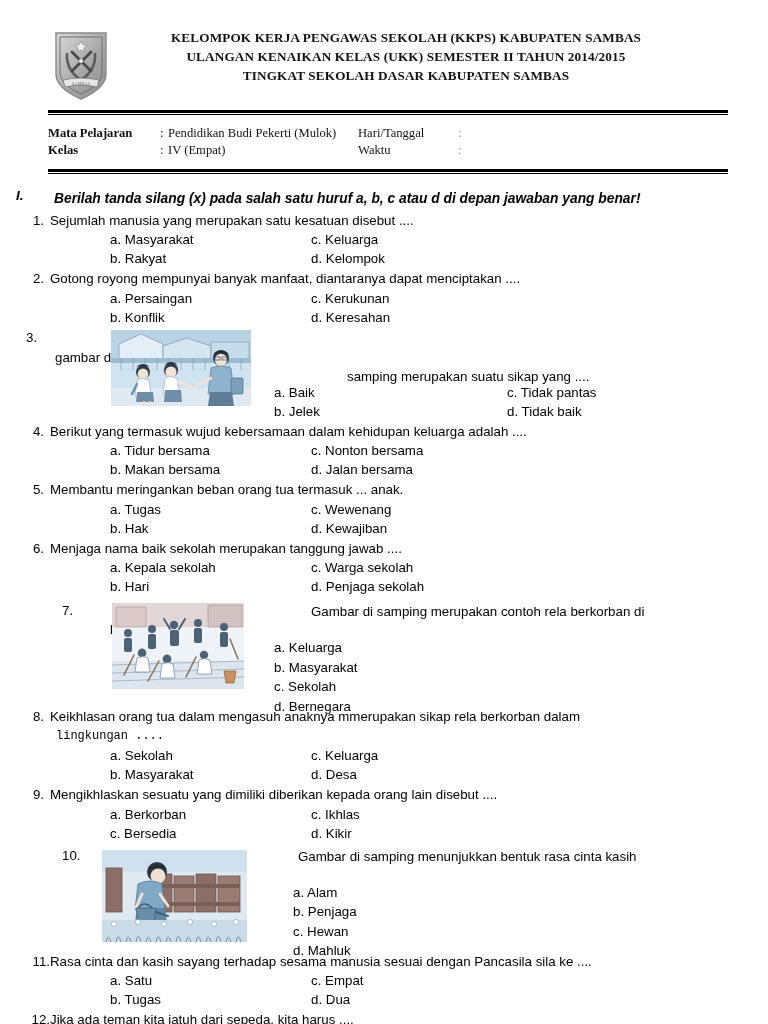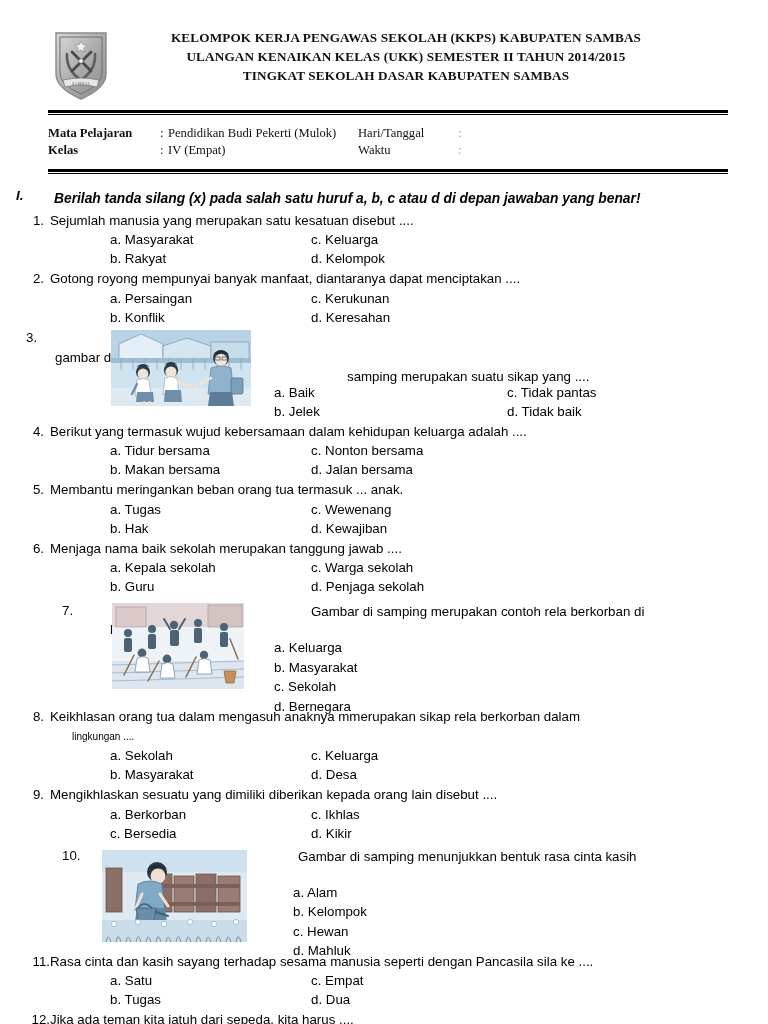--- a/index.html
+++ b/index.html
@@ -149,23 +149,24 @@
     line-height: 19.5px;
   }
   .q-num.tight { padding-right: 0; }
   .q-text {
     flex: 1;
     font-size: 13.3px;
     line-height: 19.5px;
     padding-right: 20px;
   }
   .q-text-cont {
-    margin-left: 62px;
-    font-size: 10px;
+    margin-left: 46px;
+    font-size: 12px;
     line-height: 19.5px;
+    font-family: Liberation Mono, monospace;
   }
 
   .opts {
     margin-left: 46px;
     margin-top: 0;
   }
   .opt-row {
     display: flex;
     line-height: 19px;
     font-size: 13.3px;
@@ -427,21 +428,21 @@
       <div class="q-line">
         <div class="q-num">6.</div>
         <div class="q-text">Menjaga nama baik sekolah merupakan tanggung jawab ....</div>
       </div>
       <div class="opts">
         <div class="opt-row">
           <div class="opt-a">a.  Kepala sekolah</div>
           <div class="opt-b">c. Warga sekolah</div>
         </div>
         <div class="opt-row">
-          <div class="opt-a">b.  Guru</div>
+          <div class="opt-a">b.  Hari</div>
           <div class="opt-b">d. Penjaga sekolah</div>
         </div>
       </div>
     </div>
 
     <div class="q7-wrap">
       <div class="q7-num">7.</div>
       <div class="q7-ling">lingkungan....</div>
 
       <svg class="q7-img img-frame" viewBox="0 0 132 86">
@@ -595,30 +596,30 @@
           <circle cx="62" cy="74" r="2.6"></circle>
             <circle cx="88" cy="72" r="2.6"></circle>
           <circle cx="112" cy="74" r="2.6"></circle>
             <circle cx="134" cy="72" r="2.6"></circle>
         </g>
       </svg>
 
       <div class="q10-t1">Gambar di samping menunjukkan bentuk rasa cinta kasih</div>
       <div class="q10-opts">
         <div>a.  Alam</div>
-        <div>b.  Kelompok</div>
+        <div>b.  Penjaga</div>
         <div>c.  Hewan</div>
         <div>d.  Mahluk</div>
       </div>
     </div>
 
     <div class="q">
       <div class="q-line">
         <div class="q-num tight">11.</div>
-        <div class="q-text">Rasa cinta dan kasih sayang terhadap sesama manusia seperti dengan Pancasila sila ke ....</div>
+        <div class="q-text">Rasa cinta dan kasih sayang terhadap sesama manusia sesuai dengan Pancasila sila ke ....</div>
       </div>
       <div class="opts">
         <div class="opt-row">
           <div class="opt-a">a.  Satu</div>
           <div class="opt-b">c. Empat</div>
         </div>
         <div class="opt-row">
           <div class="opt-a">b.  Tugas</div>
           <div class="opt-b">d. Dua</div>
         </div>

